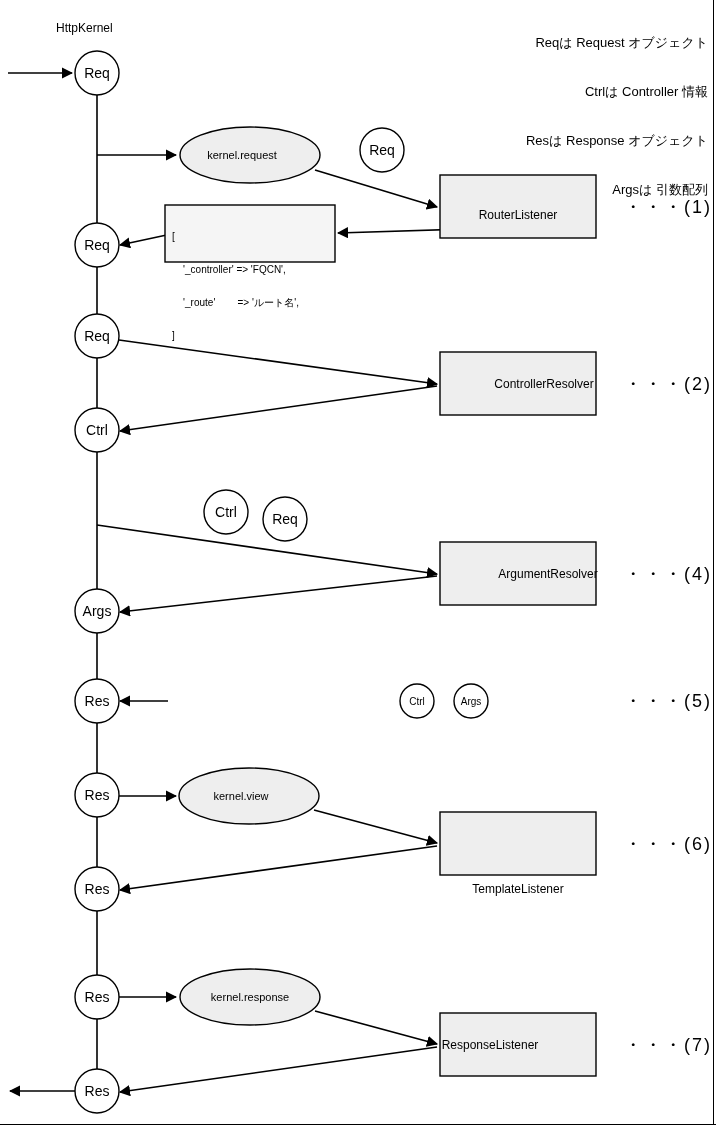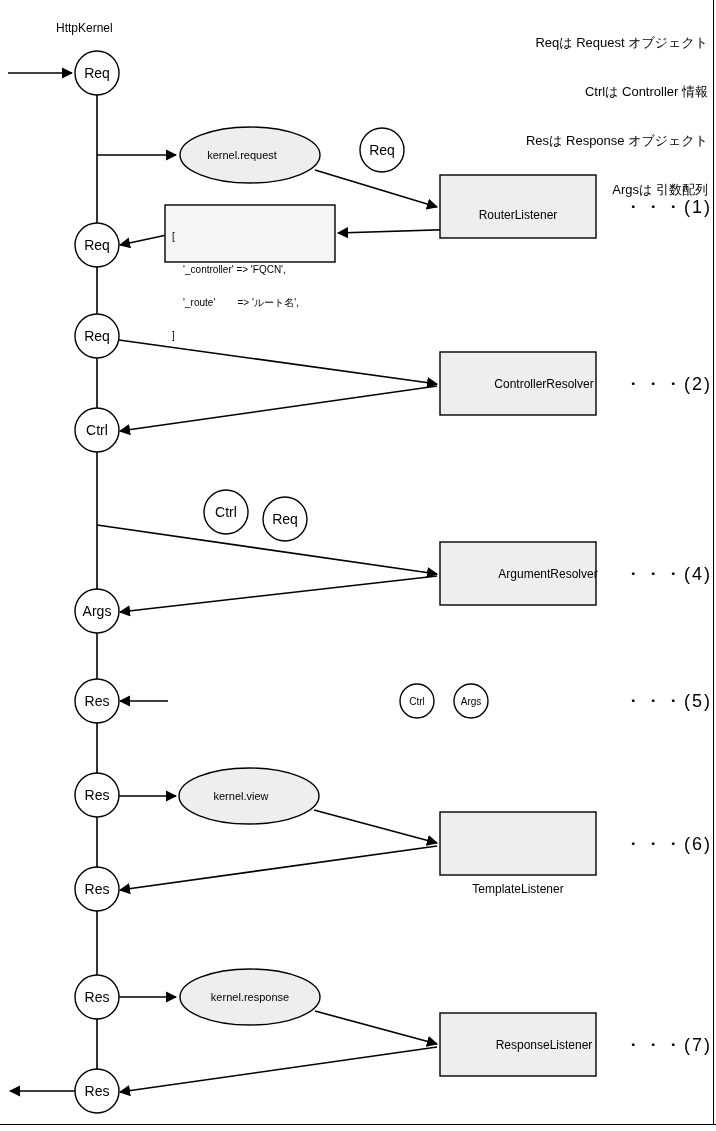--- a/index.html
+++ b/index.html
@@ -133,21 +133,21 @@
   <div class="nodelbl" style="left:471px;top:701px;font-size:10px;">Args</div>
 
   <div class="elllbl" style="left:242px;top:155px;">kernel.request</div>
   <div class="elllbl" style="left:241px;top:796px;">kernel.view</div>
   <div class="elllbl" style="left:250px;top:997px;">kernel.response</div>
 
   <div class="boxlbl" style="left:518px;top:215px;">RouterListener</div>
   <div class="boxlbl" style="left:518px;top:384px;margin-left:26px;">ControllerResolver</div>
   <div class="boxlbl" style="left:518px;top:574px;margin-left:30px;">ArgumentResolver</div>
   <div class="boxlbl" style="left:518px;top:844px;margin-top:45px;">TemplateListener</div>
-  <div class="boxlbl" style="left:544px;top:1045px;">ResponseListener</div>
+  <div class="boxlbl" style="left:490px;top:1045px;">ResponseListener</div>
 
   <div class="steplbl" style="left:668px;top:207px;">・・・(1)</div>
   <div class="steplbl" style="left:668px;top:384px;">・・・(2)</div>
   <div class="steplbl" style="left:668px;top:574px;">・・・(4)</div>
   <div class="steplbl" style="left:668px;top:701px;">・・・(5)</div>
   <div class="steplbl" style="left:668px;top:844px;">・・・(6)</div>
   <div class="steplbl" style="left:668px;top:1045px;">・・・(7)</div>
 
   <div class="codebox" style="left:172px;top:209px;">
     <div>[</div>

